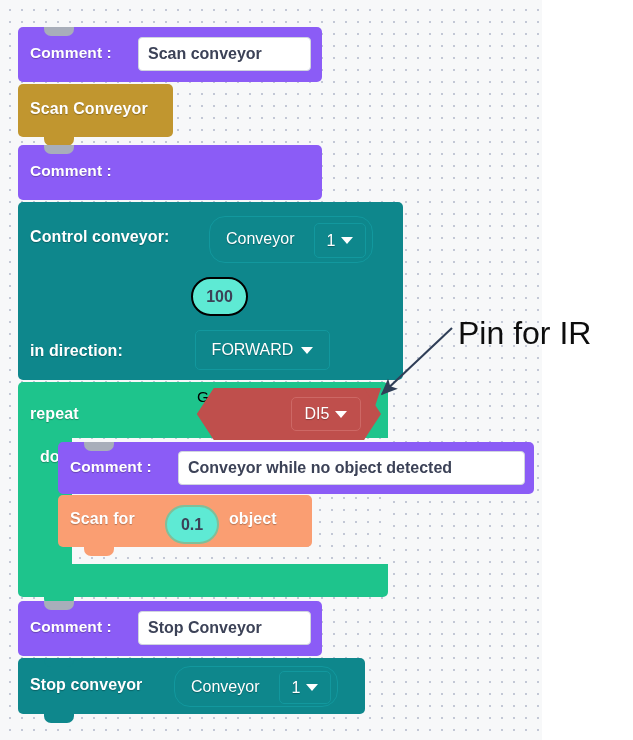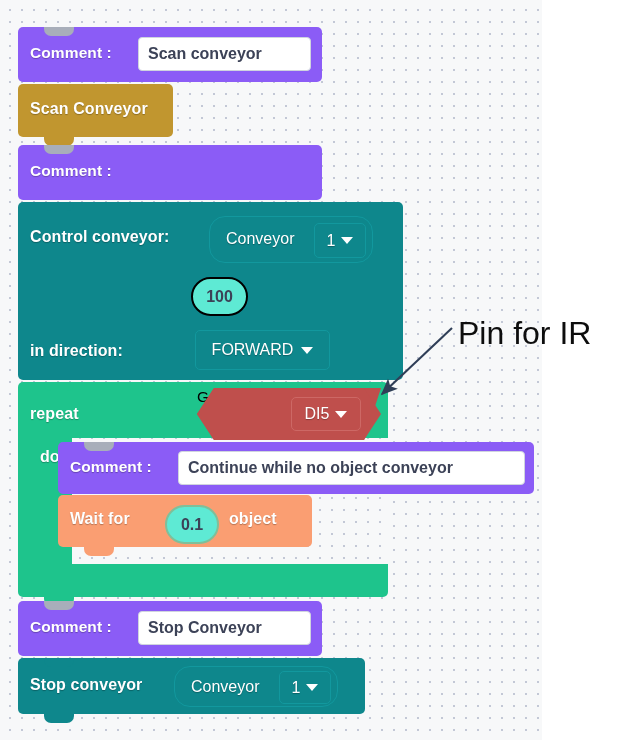--- a/index.html
+++ b/index.html
@@ -152,27 +152,27 @@
     <span class="lbl" style="left:36px;top:16px;font-size:15.5px;">Get :</span>
     <span class="drop-in" style="left:94px;top:9px;width:70px;height:34px;border:1.4px solid #cd6865;">
       <span class="drop-txt" style="font-size:16px;">DI5</span>
       <span class="caret"></span>
     </span>
   </div>
 
   <div class="blk c-comment" style="left:58px;top:442px;width:476px;height:52px;border-radius:5px;">
     <div class="notch-top" style="background:#a8aeba;"></div>
     <div class="lbl" style="left:12px;top:16px;font-size:15.5px;">Comment :</div>
-    <div class="field-text" style="left:120px;top:9px;width:347px;height:34px;font-size:16px;">Continue while no object conveyor</div>
+    <div class="field-text" style="left:120px;top:9px;width:347px;height:34px;font-size:16px;">Conveyor while no object detected</div>
   </div>
 
   <div class="blk c-orange" style="left:58px;top:495px;width:254px;height:52px;border-radius:5px;">
     <div class="notch-top" style="background:#fa9e72;"></div>
     <div class="notch-bot" style="background:#fa9e72;"></div>
-    <div class="lbl" style="left:12px;top:15px;font-size:16px;">Wait for</div>
+    <div class="lbl" style="left:12px;top:15px;font-size:16px;">Scan for</div>
     <div class="field-num" style="left:107px;top:10px;width:54px;height:39px;font-size:16px;border-color:#7fbf9a;">0.1</div>
     <div class="lbl" style="left:171px;top:15px;font-size:16px;">object</div>
   </div>
 
   <div class="blk c-comment" style="left:18px;top:601px;width:304px;height:55px;border-radius:5px;">
     <div class="notch-top" style="background:#a8aeba;"></div>
     <div class="lbl" style="left:12px;top:17px;font-size:15.5px;">Comment :</div>
     <div class="field-text" style="left:120px;top:10px;width:173px;height:34px;font-size:16px;">Stop Conveyor</div>
   </div>
 

